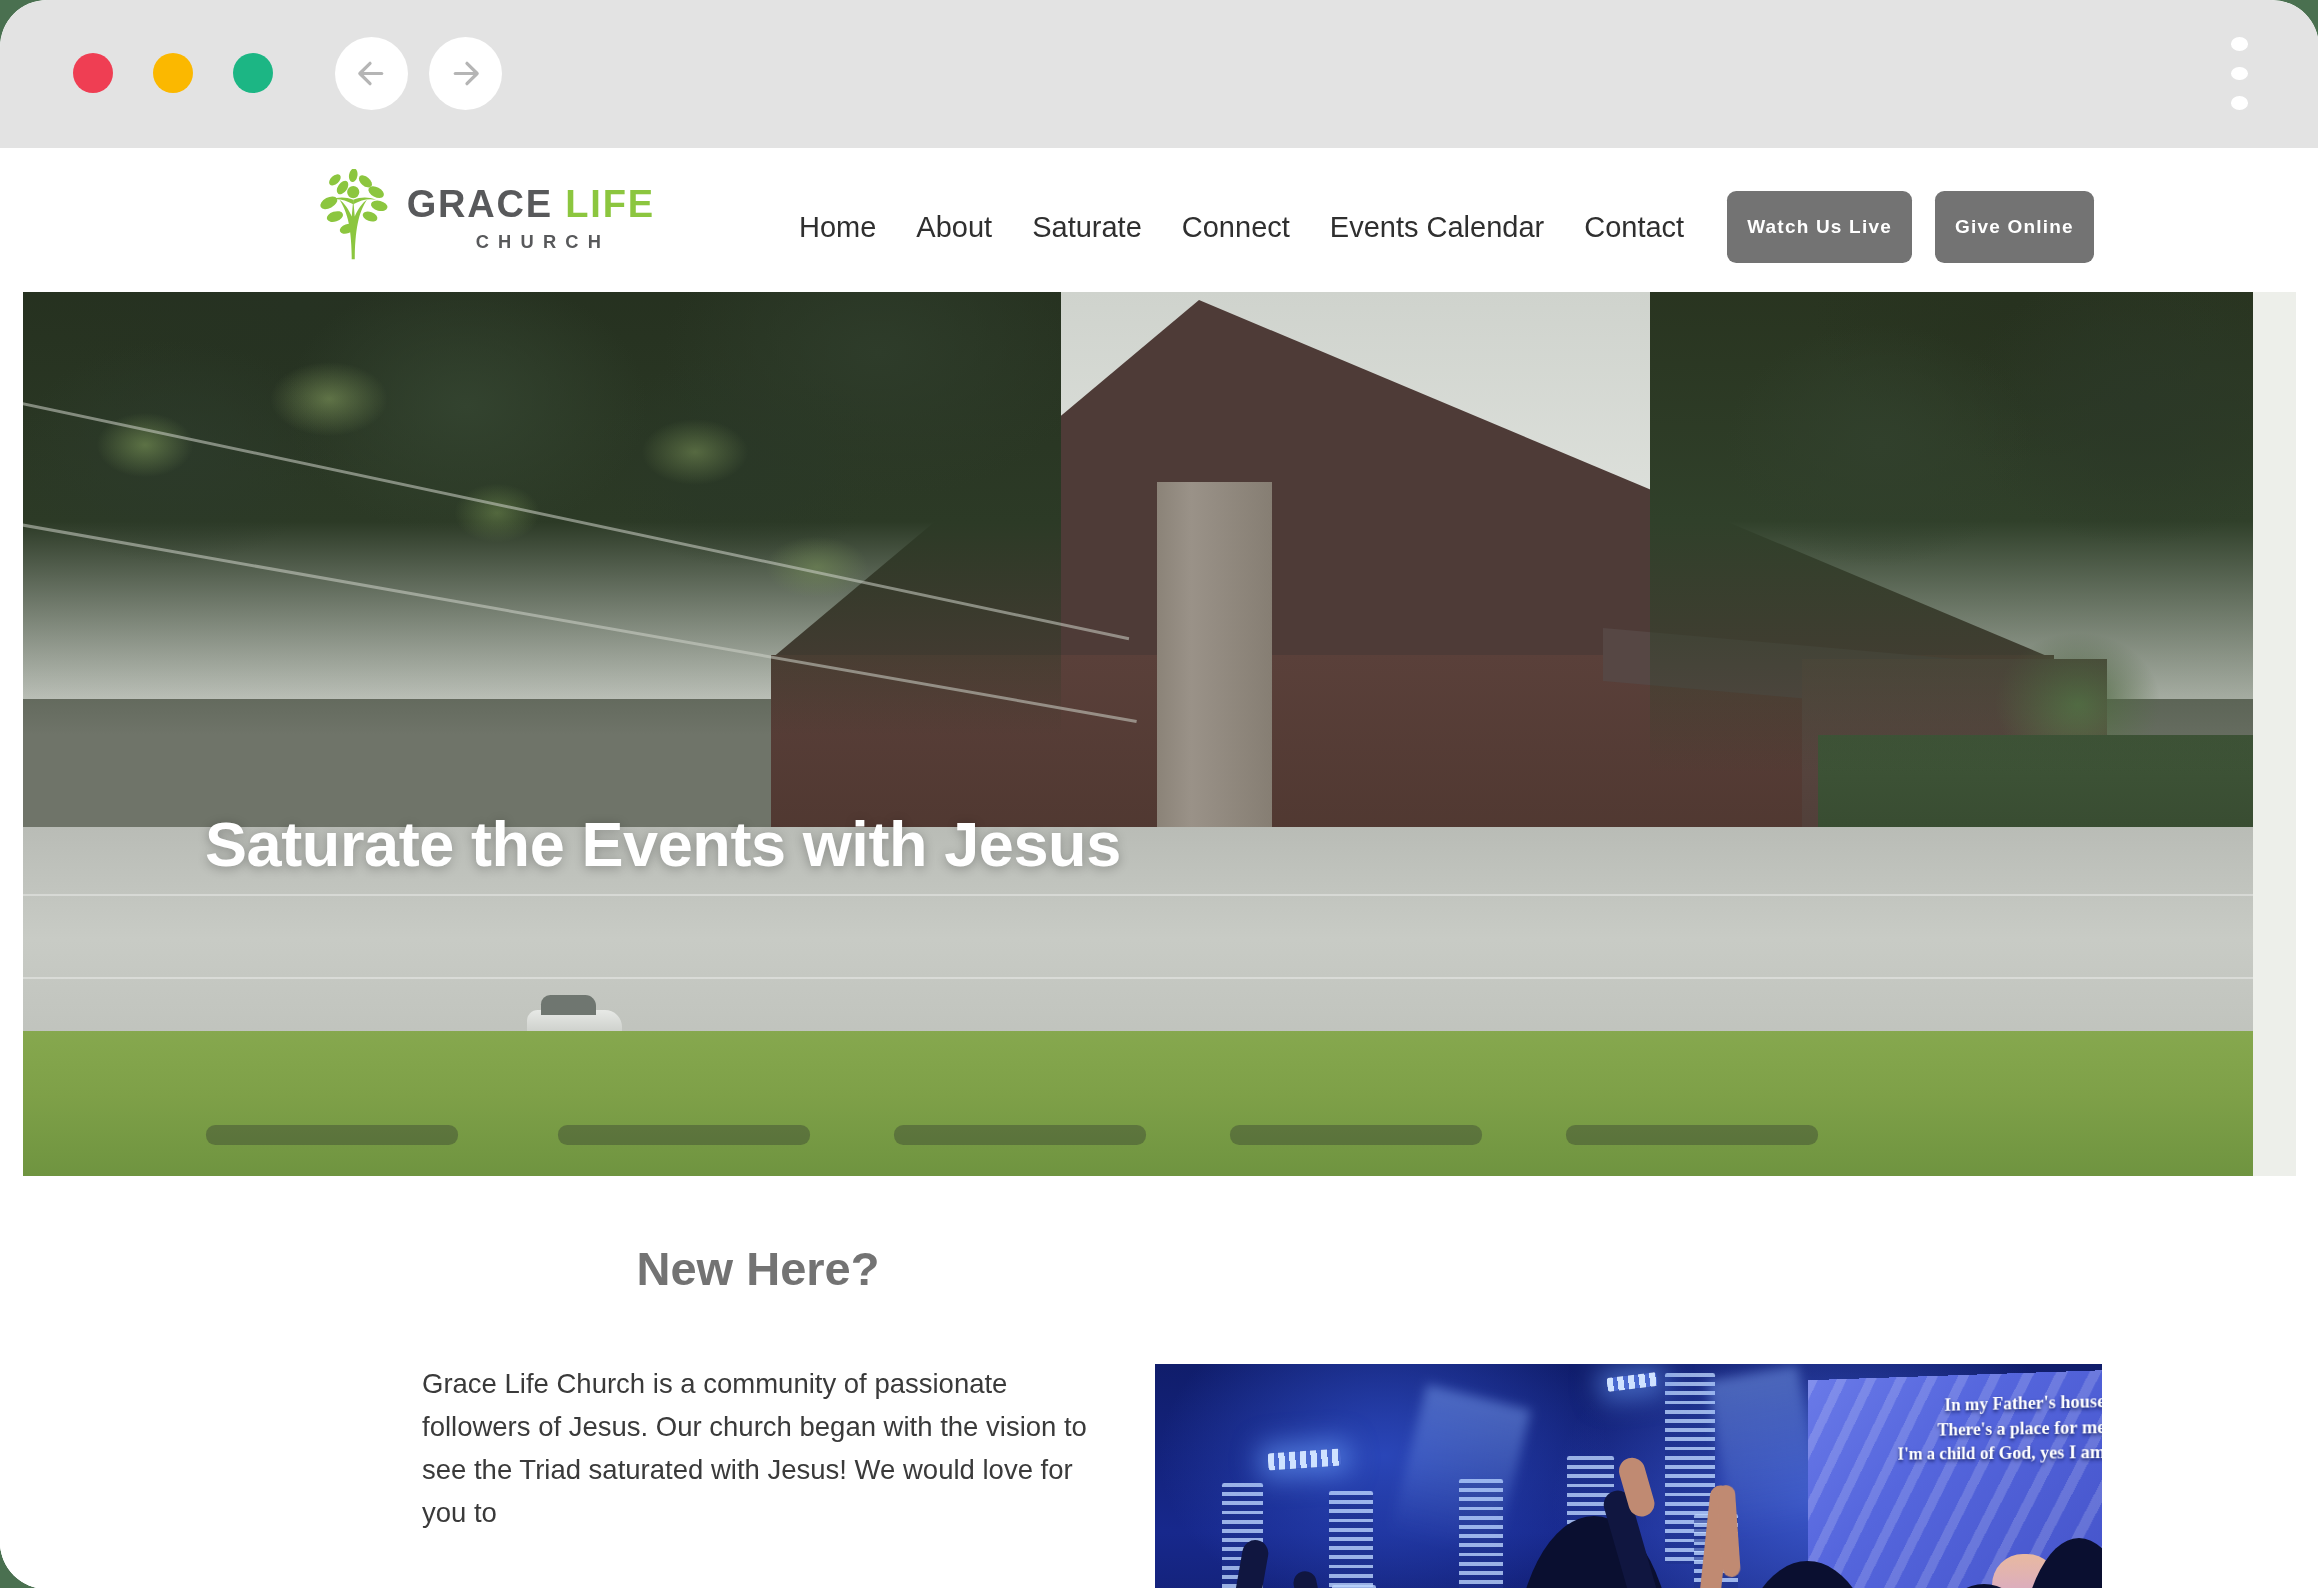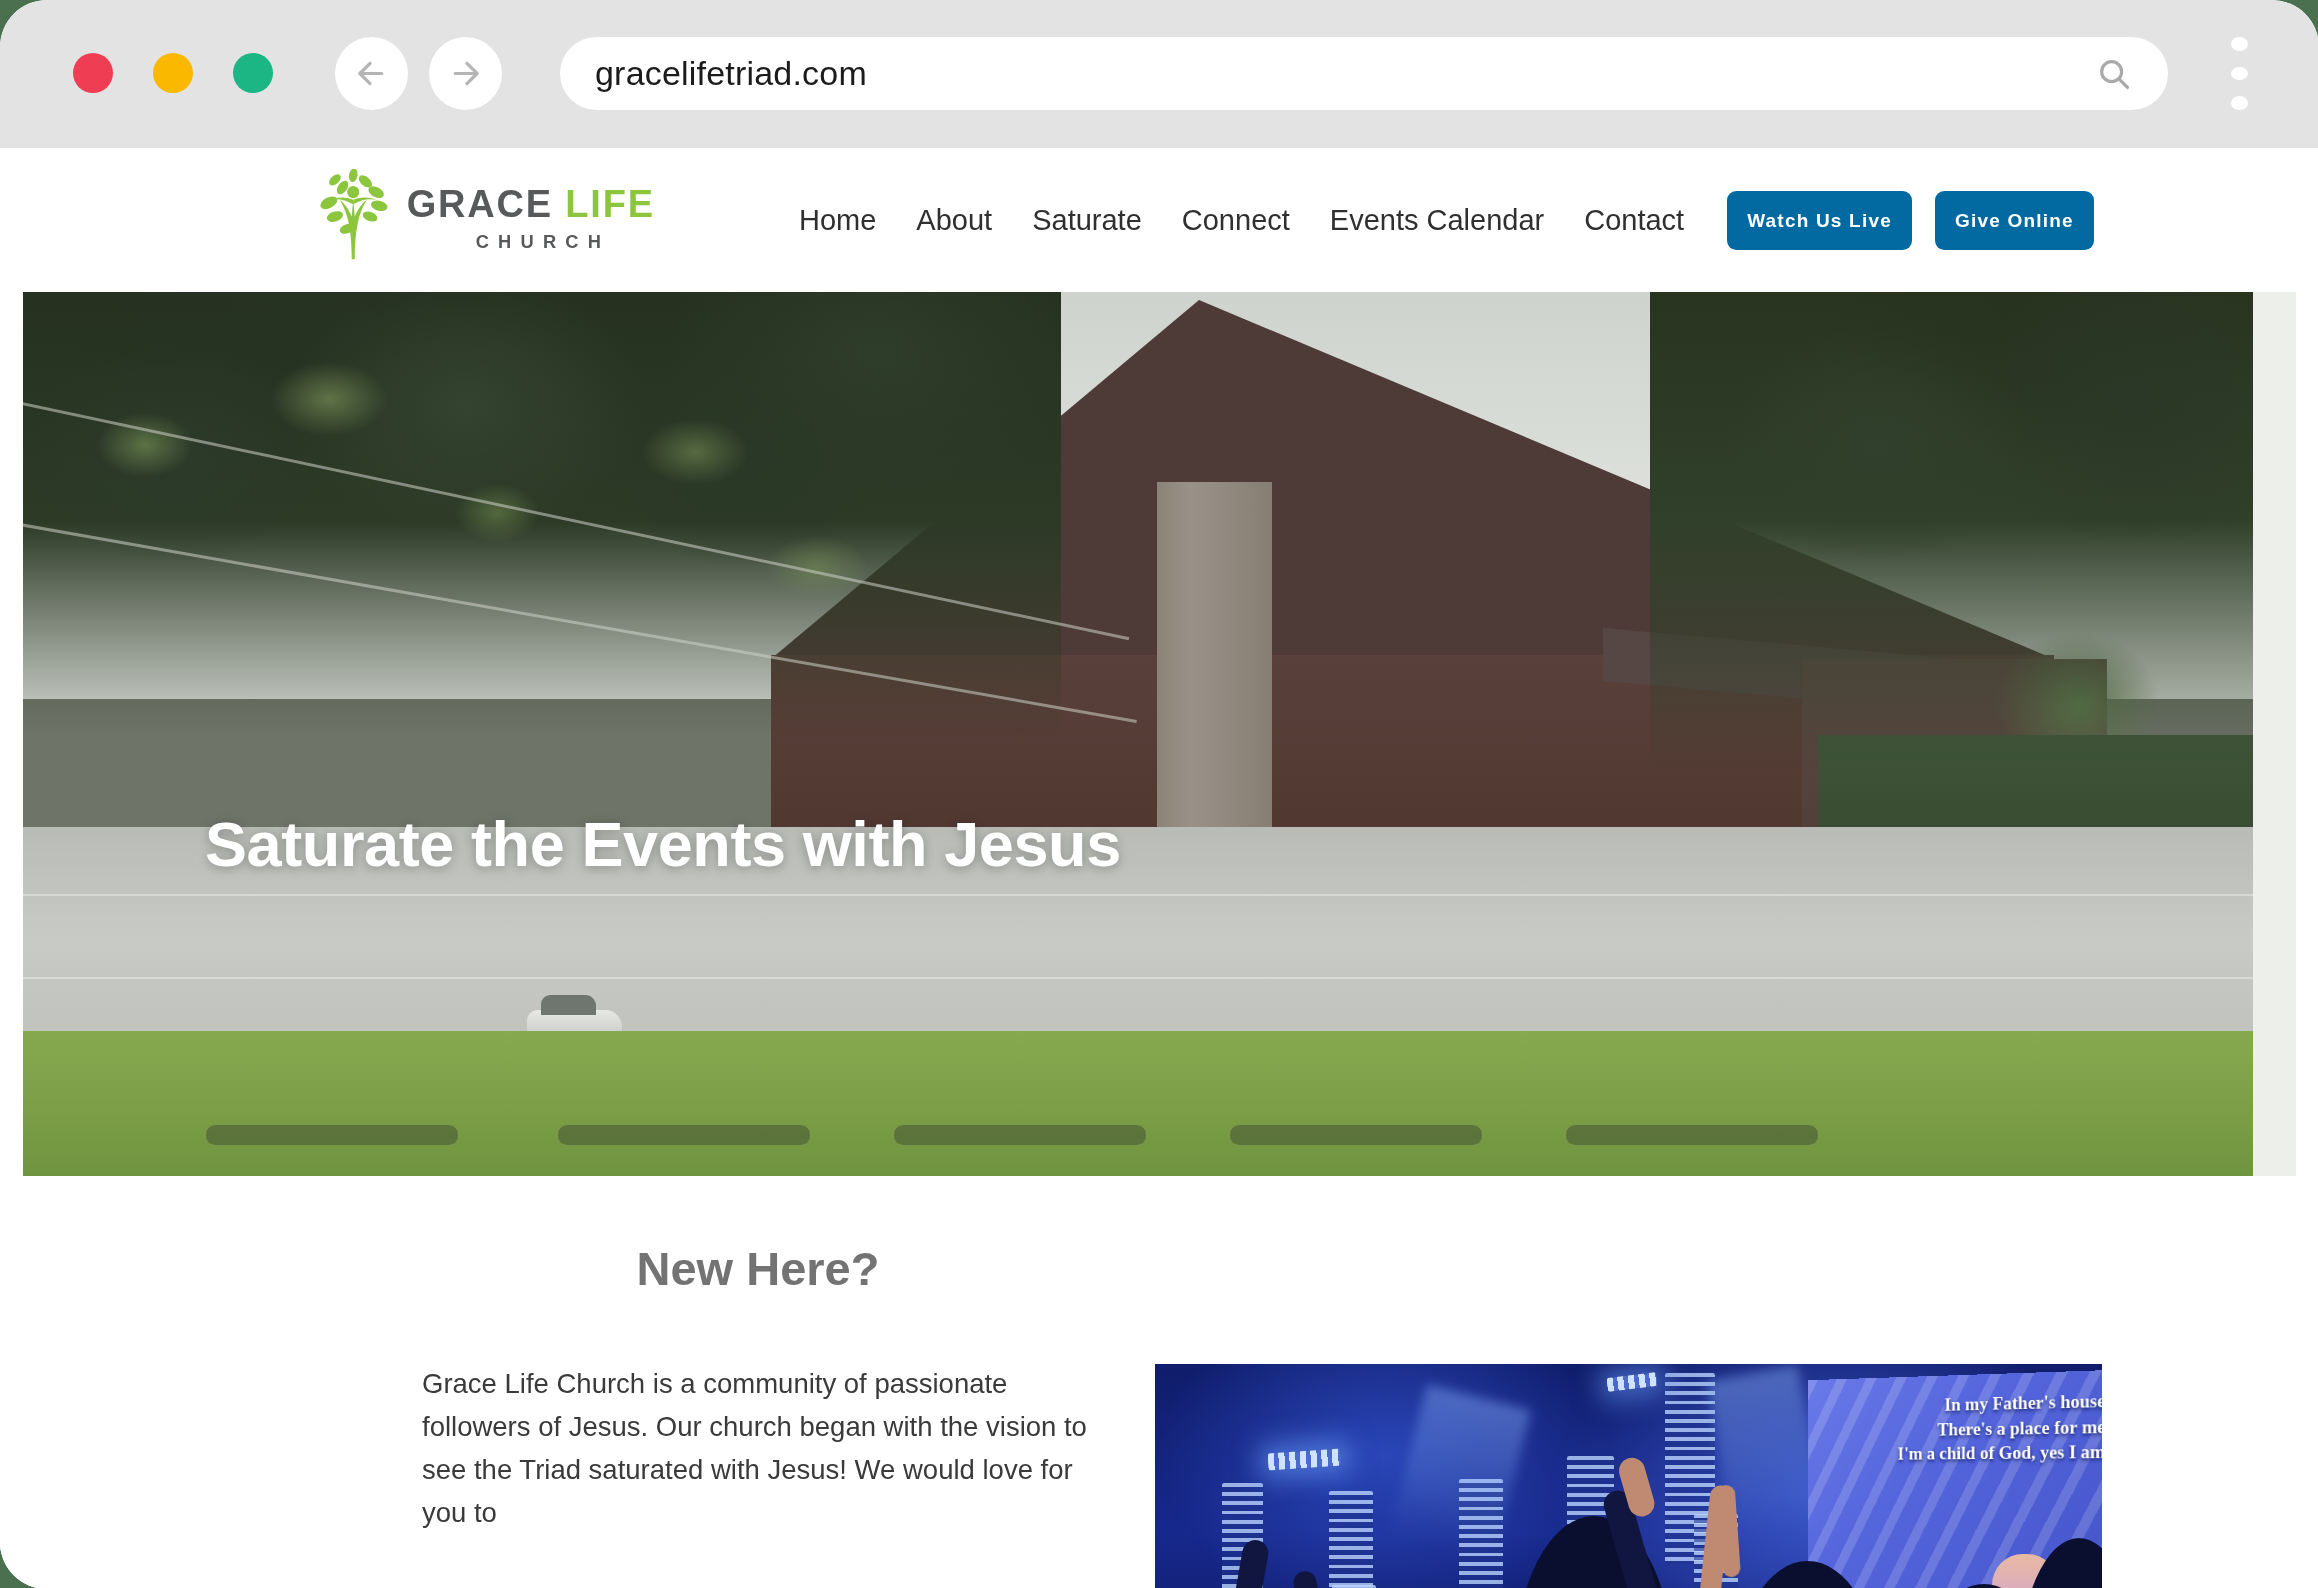--- a/index.html
+++ b/index.html
@@ -189,27 +189,27 @@
     color: #2f2f2f;
     white-space: nowrap;
     text-decoration: none;
     padding: 0 20px;
     font-family: "Liberation Sans", sans-serif;
   }
   .nav-cta {
     display: inline-flex;
     align-items: center;
     justify-content: center;
-    background: #0369a1;
+    background: #737373;
     color: #ffffff;
     font-size: 19px;
     font-weight: bold;
     letter-spacing: 1.2px;
     border-radius: 9.2px;
-    height: 59px;
+    height: 72px;
     padding: 0 20px;
     margin-left: 23px;
     white-space: nowrap;
     text-decoration: none;
     border: none;
     cursor: pointer;
     font-family: "Liberation Sans", sans-serif;
   }
 
   
@@ -566,29 +566,20 @@
       <div class="round-btn">
         <span>
           <svg width="35" height="35" viewBox="0 0 24 24" fill="none" stroke="#b5b5b5" stroke-width="2.2" stroke-linecap="round" stroke-linejoin="round">
             <line x1="5" y1="12" x2="19" y2="12"></line>
             <polyline points="13,5 20,12 13,19"></polyline>
           </svg>
         </span>
       </div>
     </div>
 
-    <div class="url-bar">
-      <span class="url-text">gracelifetriad.com</span>
-      <span class="url-search-icon">
-        <svg width="38" height="38" viewBox="0 0 24 24" fill="none" stroke="#a9a9a9" stroke-width="2" stroke-linecap="round">
-          <circle cx="10.5" cy="10.5" r="6.3"></circle>
-          <line x1="15.4" y1="15.4" x2="20.5" y2="20.5"></line>
-        </svg>
-      </span>
-    </div>
 
     <div class="kebab-menu">
       <span class="kebab-dot"></span>
       <span class="kebab-dot"></span>
       <span class="kebab-dot"></span>
     </div>
   </div>
 
   <div class="page">
 

